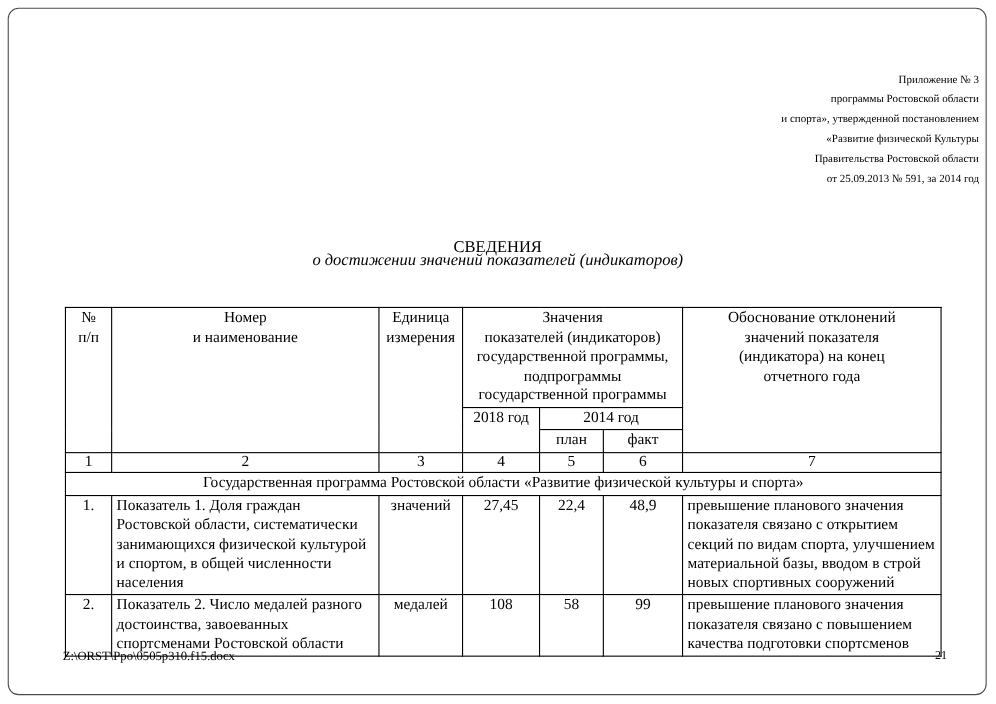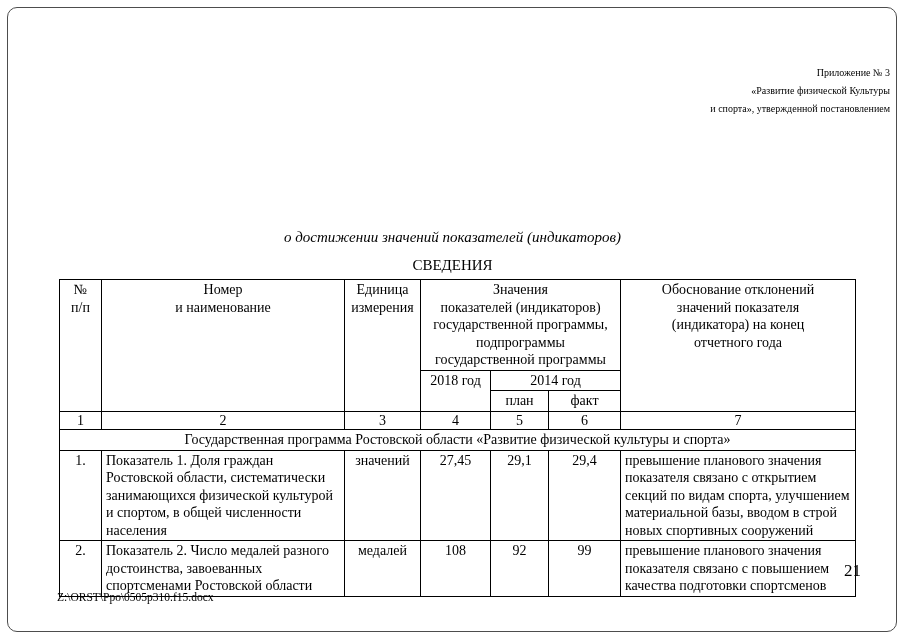--- a/index.html
+++ b/index.html
@@ -24,21 +24,20 @@
     top: 64px; left: 498px; width: 392px;
     text-align: right;
     font-size: 10px;
     line-height: 18px;
   }
   .doc-title {
     position: absolute;
     top: 217px; left: 0; width: 905px;
     text-align: center;
     font-size: 15px;
-    margin-top: 40px;
   }
   .doc-subtitle {
     position: absolute;
     top: 229px; left: 0; width: 905px;
     text-align: center;
     font-size: 15px;
     font-style: italic;
   }
   table.main {
     position: absolute;
@@ -59,33 +58,36 @@
   .pre { white-space: pre-line; }
   .num-row td { line-height: 15px; }
   .section-row td { line-height: 18px; font-family: Liberation Serif, serif; }
   .footer-path {
     position: absolute;
     left: 57px; top: 591px;
     font-size: 11.5px;
   }
   .page-number {
     position: absolute;
-    right: 44px; top: 561px;
-    font-size: 17px;
+    right: 44px; top: 590px;
+    font-size: 11px;
   }
 </style>
 </head>
 <body>
 
 <div class="page-frame"></div>
 
 <div class="appendix">
   <div>Приложение № 3</div>
+  <div>программы Ростовской области</div>
+  <div>и спорта», утвержденной постановлением</div>
   <div>«Развитие физической Культуры</div>
-  <div>и спорта», утвержденной постановлением</div>
+  <div>Правительства Ростовской области</div>
+  <div>от 25.09.2013 № 591, за 2014 год</div>
 </div>
 
 <div class="doc-title">СВЕДЕНИЯ</div>
 <div class="doc-subtitle">о достижении значений показателей (индикаторов)</div>
 
 <table class="main">
   <colgroup>
     <col style="width:42px">
     <col style="width:243px">
     <col style="width:76px">
@@ -130,30 +132,30 @@
       <td class="c">7</td>
     </tr>
     <tr class="section-row">
       <td class="c" colspan="7">Государственная программа Ростовской области «Развитие физической культуры и спорта»</td>
     </tr>
     <tr>
       <td class="c">1.</td>
       <td>Показатель 1. Доля граждан Ростовской области, систематически занимающихся физической культурой и спортом, в общей численности населения</td>
       <td class="c">значений</td>
       <td class="c">27,45</td>
-      <td class="c">29,1</td>
-      <td class="c">29,4</td>
+      <td class="c">22,4</td>
+      <td class="c">48,9</td>
       <td>превышение планового значения показателя связано с открытием секций по видам спорта, улучшением материальной базы, вводом в строй новых спортивных сооружений</td>
     </tr>
     <tr>
       <td class="c">2.</td>
       <td>Показатель 2. Число медалей разного достоинства, завоеванных спортсменами Ростовской области</td>
       <td class="c">медалей</td>
       <td class="c">108</td>
-      <td class="c">92</td>
+      <td class="c">58</td>
       <td class="c">99</td>
       <td>превышение планового значения показателя связано с повышением качества подготовки спортсменов</td>
     </tr>
   </tbody>
 </table>
 
 <div class="footer-path">Z:\ORST\Ppo\0505p310.f15.docx</div>
 <div class="page-number">21</div>
 
 </body></html>

